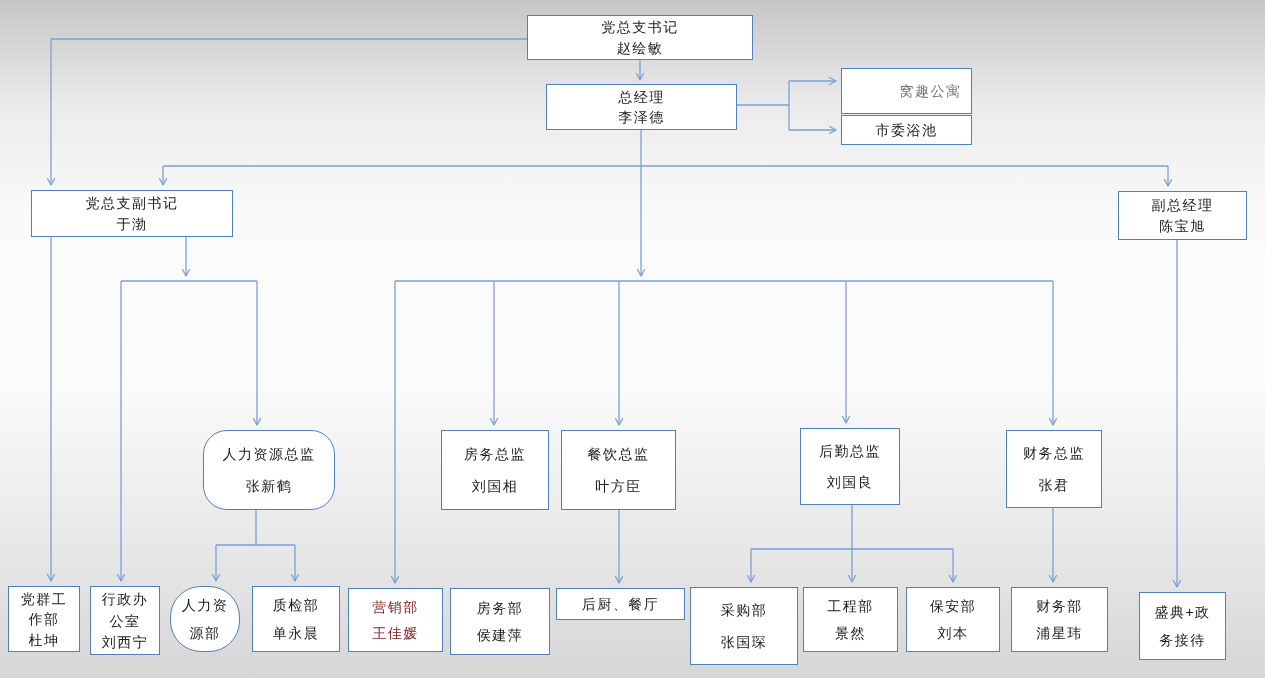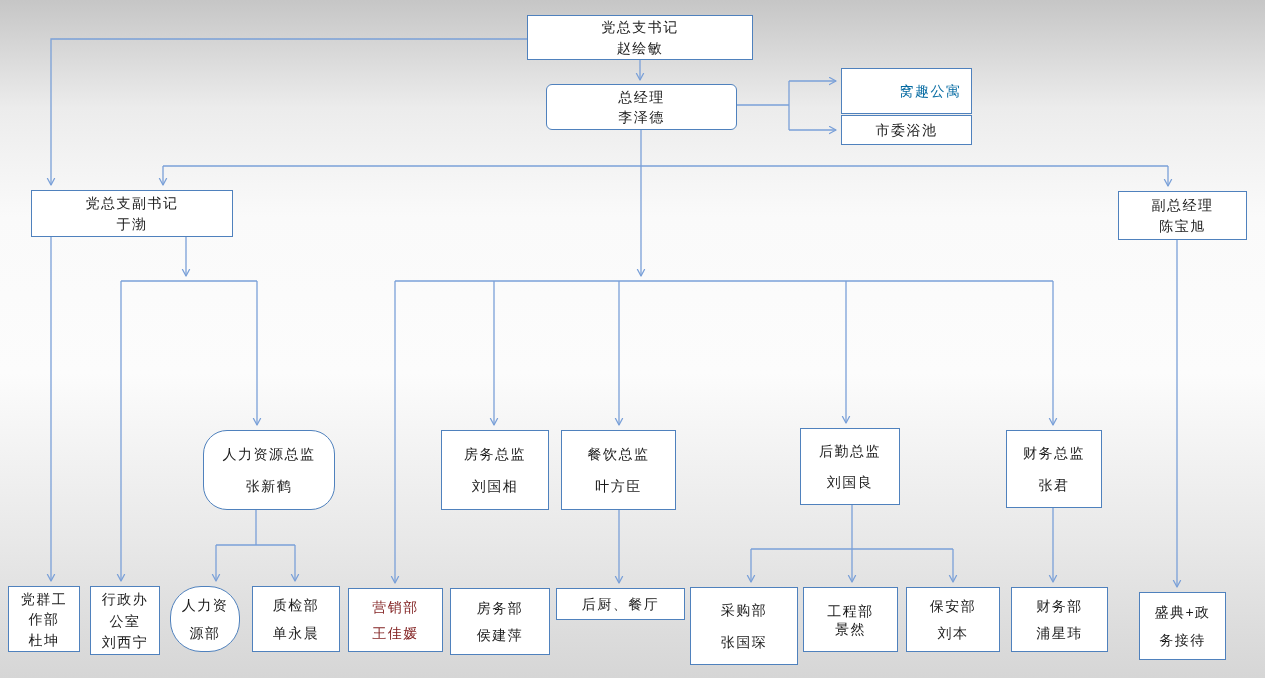--- a/index.html
+++ b/index.html
@@ -73,25 +73,25 @@
         <polyline points="953,549 953,582" fill="none" stroke="#7aa0d8" stroke-width="1.3" marker-end="url(#arrow-open)"></polyline>
         <polyline points="1053,508 1053,582" fill="none" stroke="#7aa0d8" stroke-width="1.3" marker-end="url(#arrow-open)"></polyline>
         <polyline points="1177,240 1177,587" fill="none" stroke="#7aa0d8" stroke-width="1.3" marker-end="url(#arrow-open)"></polyline>
       </g>
   </svg>
   <div id="node-layer">
       <div class="org-node" style="left: 527px; top: 15px; width: 226px; height: 45px; border-color: rgb(79, 129, 189); background: rgb(255, 255, 255); color: rgb(26, 26, 26);">
         <div class="node-line">党总支书记</div>
         <div class="node-line">赵绘敏</div>
       </div>
-      <div class="org-node" style="left: 546px; top: 84px; width: 191px; height: 46px; border-color: rgb(79, 129, 189); background: rgb(255, 255, 255); color: rgb(26, 26, 26); border-radius: 6px;">
+      <div class="org-node" style="left: 546px; top: 84px; width: 191px; height: 46px; border-color: rgb(79, 129, 189); background: rgb(255, 255, 255); color: rgb(26, 26, 26);">
         <div class="node-line">总经理</div>
         <div class="node-line">李泽德</div>
       </div>
-      <div class="org-node" style="left: 841px; top: 68px; width: 131px; height: 46px; border-color: rgb(79, 129, 189); background: rgb(255, 255, 255); color: #0369a1; padding-left: 48px;">
+      <div class="org-node" style="left: 841px; top: 68px; width: 131px; height: 46px; border-color: rgb(79, 129, 189); background: rgb(255, 255, 255); color: #737373; padding-left: 48px;">
         <div class="node-line">窝趣公寓</div>
       </div>
       <div class="org-node" style="left: 841px; top: 115px; width: 131px; height: 30px; border-color: rgb(79, 129, 189); background: rgb(255, 255, 255); color: rgb(26, 26, 26);">
         <div class="node-line">市委浴池</div>
       </div>
       <div class="org-node" style="left: 31px; top: 190px; width: 202px; height: 47px; border-color: rgb(79, 129, 189); background: rgb(255, 255, 255); color: rgb(26, 26, 26);">
         <div class="node-line">党总支副书记</div>
         <div class="node-line">于渤</div>
       </div>
       <div class="org-node" style="left: 1118px; top: 191px; width: 129px; height: 49px; border-color: rgb(79, 129, 189); background: rgb(255, 255, 255); color: rgb(26, 26, 26);">
@@ -144,21 +144,21 @@
         <div class="node-line">房务部</div>
         <div class="node-line">侯建萍</div>
       </div>
       <div class="org-node" style="left: 556px; top: 588px; width: 129px; height: 32px; border-color: rgb(79, 129, 189); background: rgb(255, 255, 255); color: rgb(26, 26, 26);">
         <div class="node-line">后厨、餐厅</div>
       </div>
       <div class="org-node" style="left: 690px; top: 587px; width: 108px; height: 78px; border-color: rgb(79, 129, 189); background: rgb(255, 255, 255); color: rgb(26, 26, 26);">
         <div class="node-line">采购部</div>
         <div class="node-line">张国琛</div>
       </div>
-      <div class="org-node" style="left: 803px; top: 587px; width: 95px; height: 65px; border-color: rgb(79, 129, 189); background: rgb(255, 255, 255); color: rgb(26, 26, 26); justify-content: center;">
+      <div class="org-node" style="left: 803px; top: 587px; width: 95px; height: 65px; border-color: rgb(79, 129, 189); background: rgb(255, 255, 255); color: rgb(26, 26, 26);">
         <div class="node-line">工程部</div>
         <div class="node-line">景然</div>
       </div>
       <div class="org-node" style="left: 906px; top: 587px; width: 94px; height: 65px; border-color: rgb(79, 129, 189); background: rgb(255, 255, 255); color: rgb(26, 26, 26);">
         <div class="node-line">保安部</div>
         <div class="node-line">刘本</div>
       </div>
       <div class="org-node" style="left: 1011px; top: 587px; width: 97px; height: 65px; border-color: rgb(79, 129, 189); background: rgb(255, 255, 255); color: rgb(26, 26, 26);">
         <div class="node-line">财务部</div>
         <div class="node-line">浦星玮</div>

